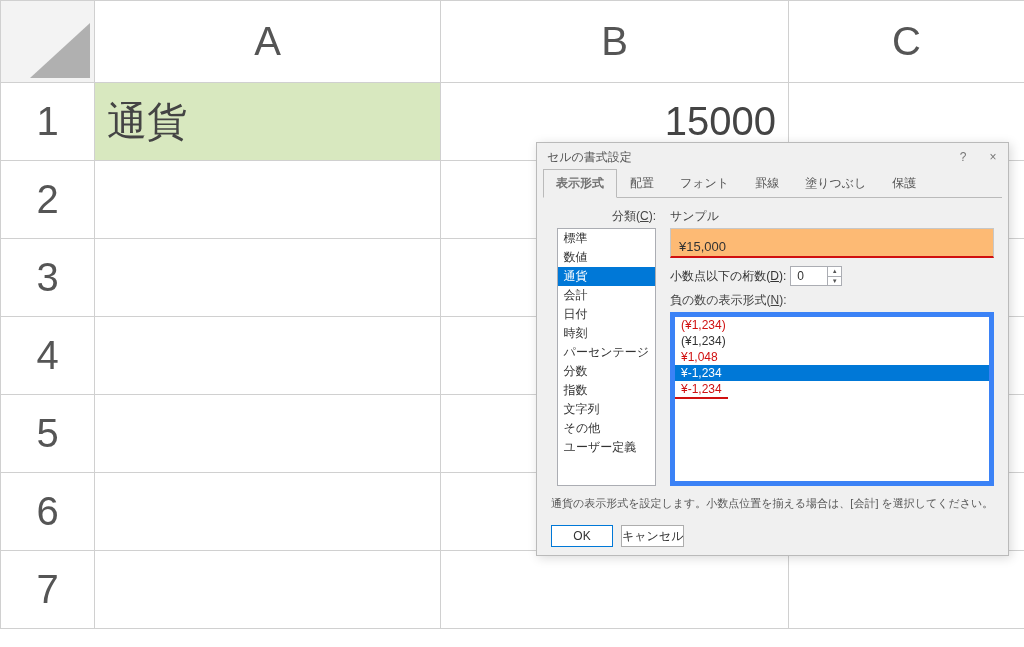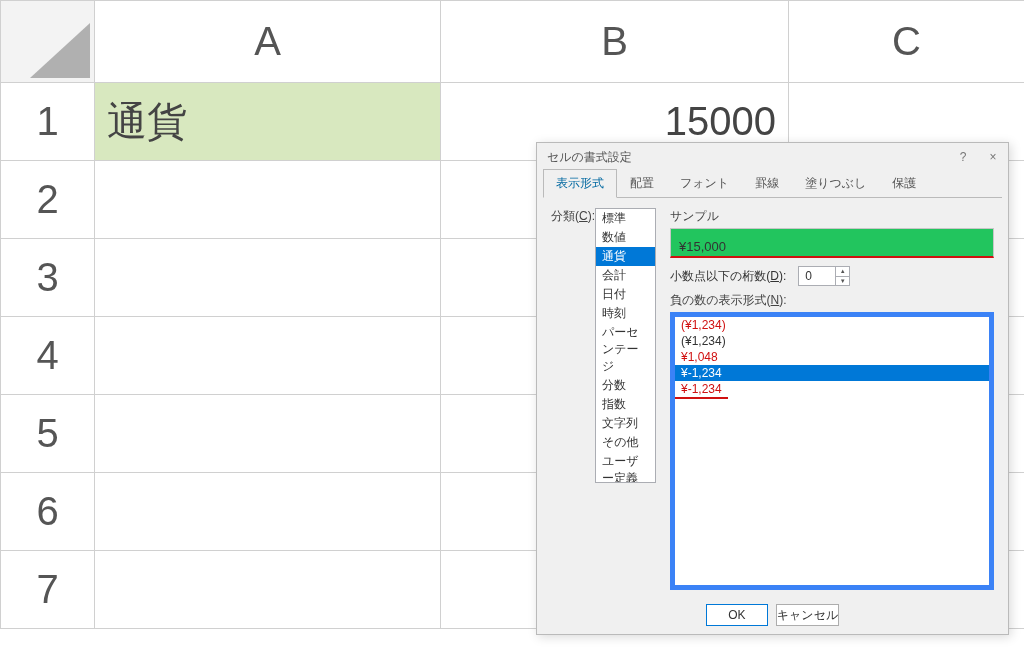--- a/index.html
+++ b/index.html
@@ -66,21 +66,21 @@
   }
   td.b1 {
     text-align: right;
     margin-top: 24px;
   }
 
   
   .dialog {
     position: absolute;
     left: 536px; top: 142px;
-    width: 473px; height: 493px;
+    width: 473px; height: 414px;
     background: #f0f0f0;
     border: 1px solid #bababa;
     box-shadow: 2px 2px 10px rgba(0,0,0,0.15);
     display: flex; flex-direction: column;
   }
   .titlebar {
     height: 28px;
     display: flex; align-items: center;
     padding-left: 10px;
     color: #555;
@@ -107,34 +107,35 @@
     border: 1px solid transparent;
     cursor: pointer;
     background: transparent;
     position: relative;
     top: 1px;
   }
   .tab.active {
     background: #f0f0f0;
     border: 1px solid #bababa;
     border-bottom-color: #f0f0f0;
-    color: #0369a1;
+    color: #737373;
+    font-weight: bold;
   }
   .tabstrip-line {
     height: 1px; background: #bababa;
     margin: 0 6px;
   }
 
   .body {
     flex: 1;
     padding: 10px 14px 6px 14px;
     display: flex; flex-direction: row;
     gap: 14px;
   }
-  .leftcol { width: 105px; display: flex; flex-direction: row; }
+  .leftcol { width: 105px; display: flex; flex-direction: column; align-items: flex-end; }
   .rightcol { flex: 1; display: flex; flex-direction: column; }
 
   .label { font-size: 12px; color: #444; margin-bottom: 3px; }
   .label .ul { text-decoration: underline; }
 
   .catlist {
     flex: 1;
     border: 1px solid #abadb3;
     background: #fff;
     overflow-y: auto;
@@ -143,29 +144,29 @@
   .catlist .item {
     padding: 1px 6px;
     font-size: 12px;
     cursor: pointer;
   }
   .catlist .item.selected { background: #0078d7; color: #fff; }
 
   .sample-row { display: flex; flex-direction: column; margin-bottom: 8px; }
   .sample-box {
     border: 1px solid #c7c7c7;
-    background: #22c55e;
+    background: #fdba74;
     height: 30px;
     padding: 2px 8px;
     display: flex; align-items: flex-end;
     font-size: 13px;
     border-bottom: 2px solid #d01010;
   }
 
-  .row { display: flex; align-items: center; margin-bottom: 6px; gap: 12px; }
+  .row { display: flex; align-items: center; margin-bottom: 6px; gap: 4px; }
   .spinner {
     width: 52px; height: 20px;
     border: 1px solid #abadb3;
     background: #fff;
     display: flex;
     font-size: 12px;
   }
   .spinner .val { flex: 1; padding: 0 6px; display: flex; align-items: center; }
   .spinner .btns {
     width: 14px;
@@ -220,21 +221,21 @@
   .negbox .item.selected { background: #0078d7; color: #fff; }
   .negbox .item.sel-red { color: #d01010; border-bottom: 2px solid #d01010; display:inline-block; }
 
   .hint {
     font-size: 11px;
     color: #555;
     padding: 4px 14px 6px;
   }
   .footer {
     padding: 8px 14px;
-    display: flex; justify-content: center; gap: 8px;
+    display: flex; justify-content: flex-start; gap: 8px;
   }
   .btn {
     min-width: 62px;
     height: 22px;
     background: #fff;
     border: 1px solid #adadad;
     font-size: 12px;
     color: #333;
     display: flex; align-items: center; justify-content: center;
     cursor: pointer;
@@ -365,18 +366,19 @@
       <div class="negbox">
         <div class="item red">(¥1,234)</div>
         <div class="item">(¥1,234)</div>
         <div class="item red">¥1,048</div>
         <div class="item selected">¥-1,234</div>
         <div><span class="item sel-red">¥-1,234</span></div>
       </div>
     </div>
   </div>
 
+  <div class="hint">通貨の表示形式を設定します。小数点位置を揃える場合は、[会計] を選択してください。</div>
 
   <div class="footer">
     <div class="btn default">OK</div>
     <div class="btn">キャンセル</div>
   </div>
 </div>
 
 </body></html>

